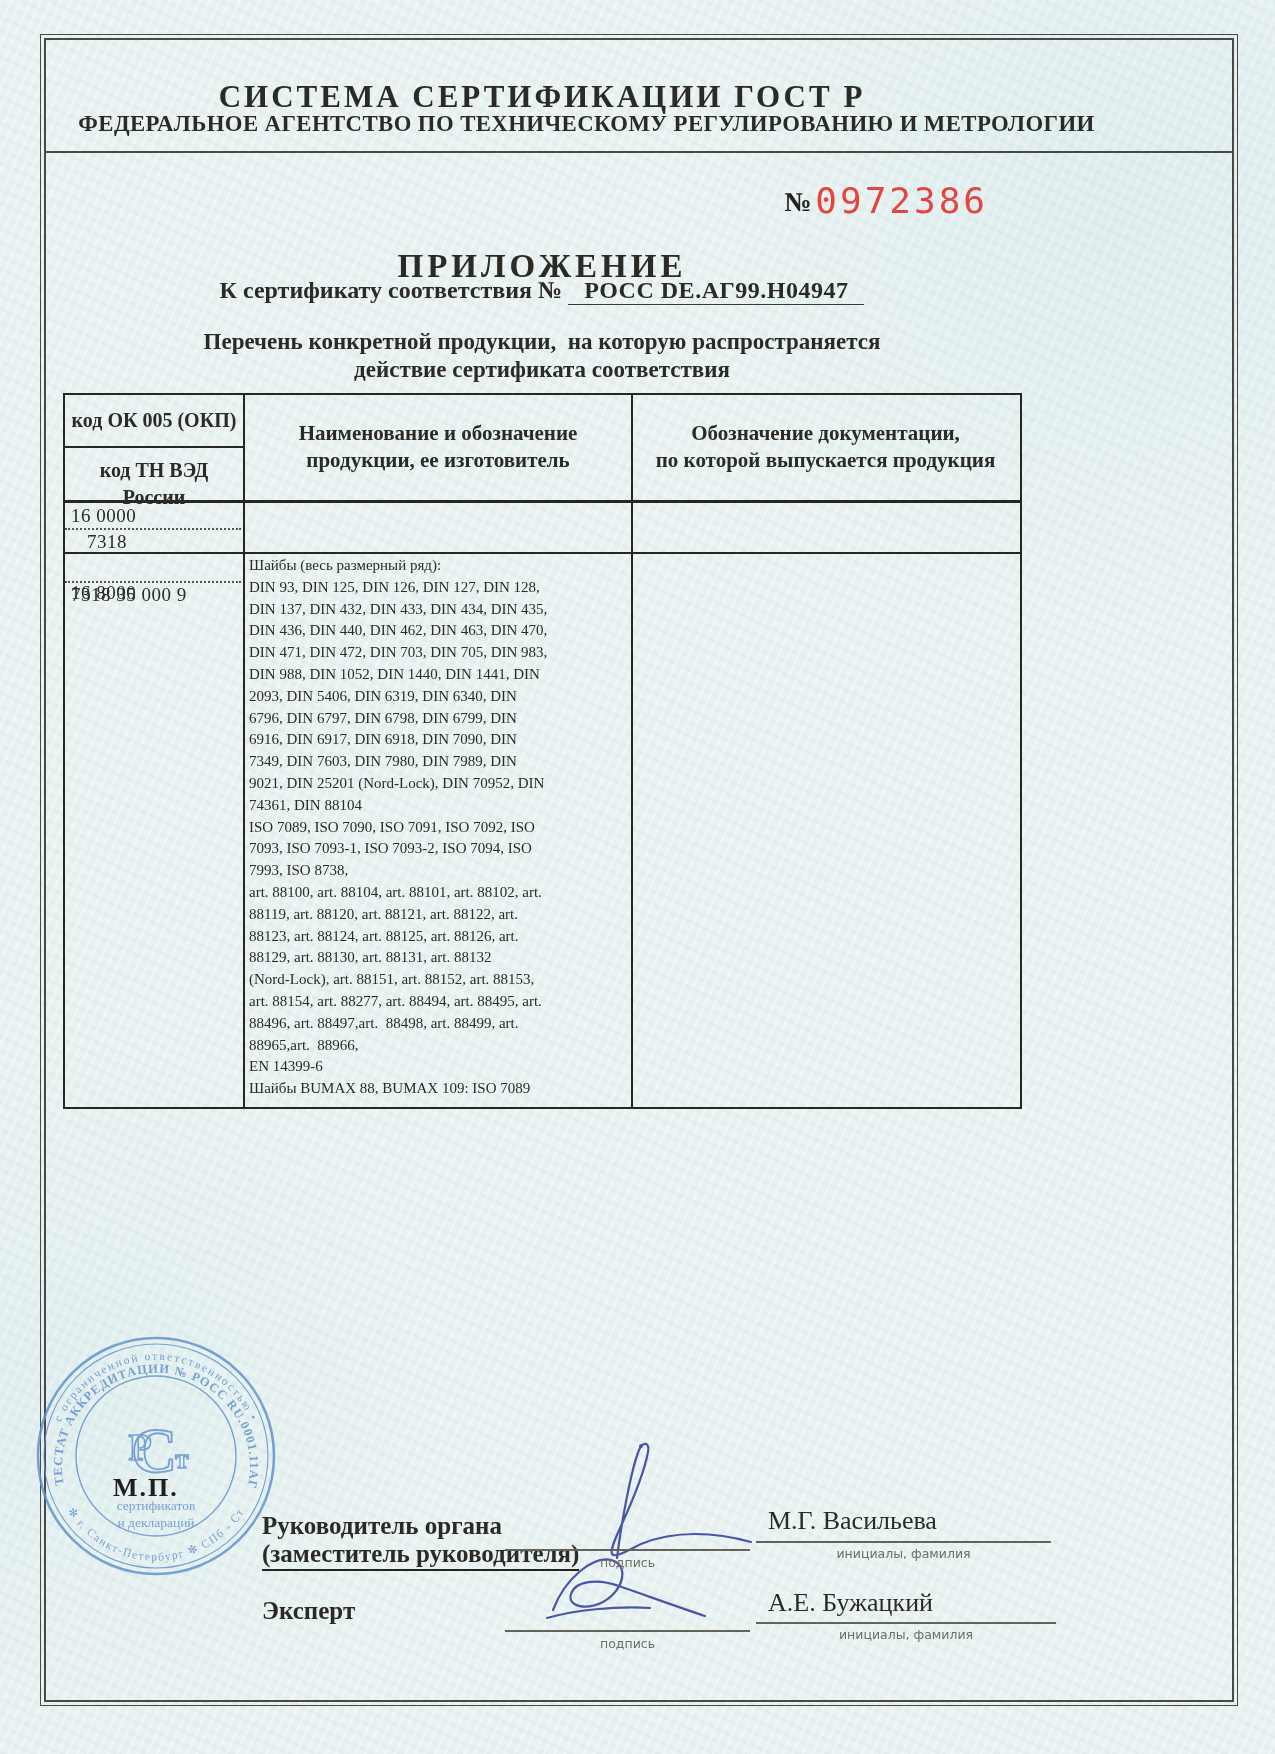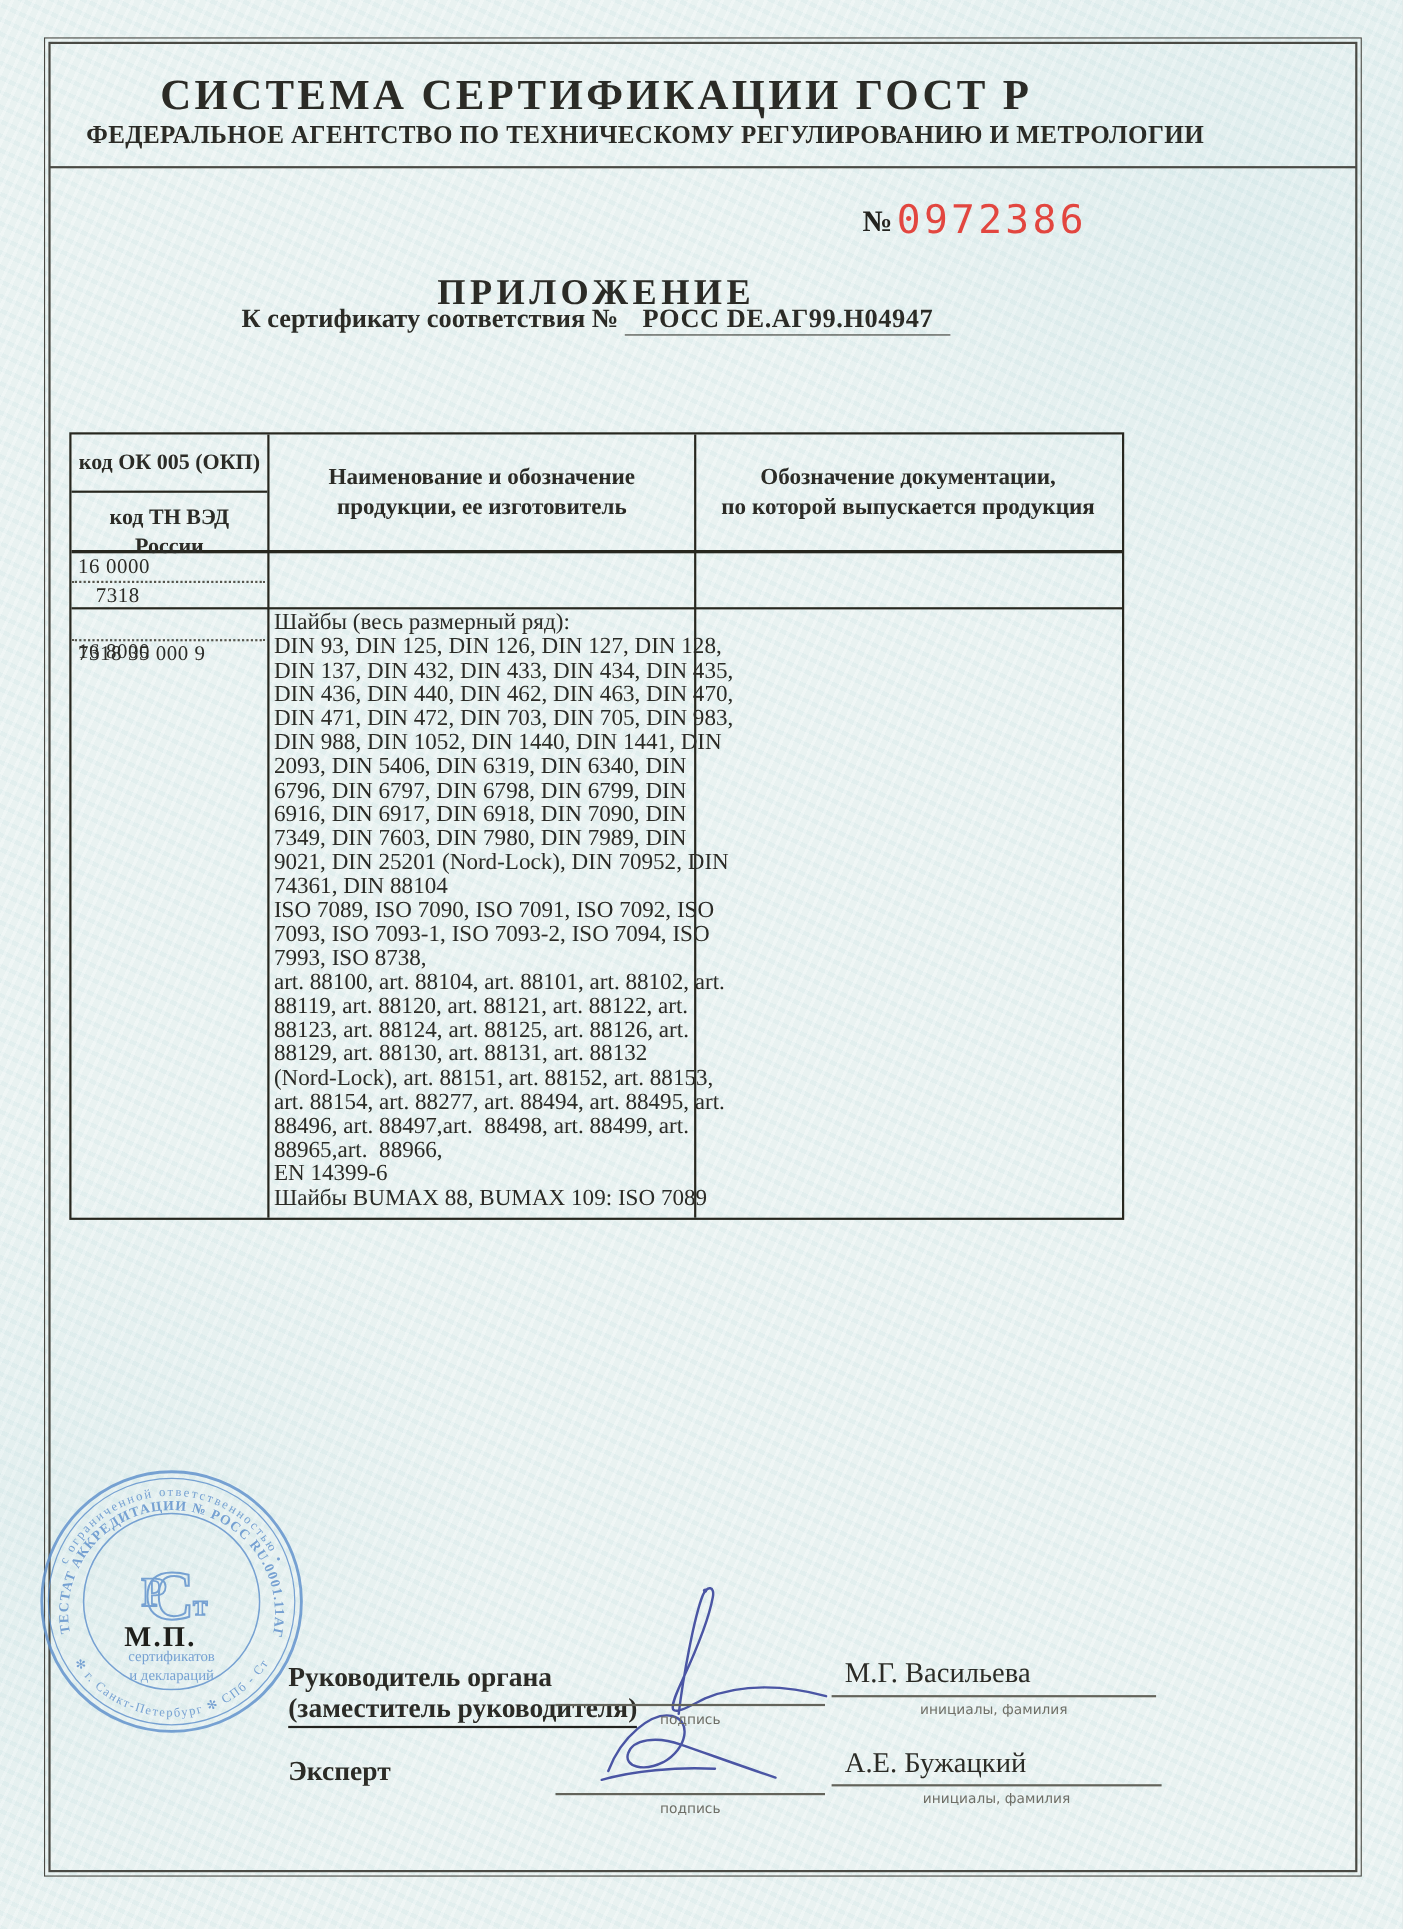--- a/index.html
+++ b/index.html
@@ -12,42 +12,42 @@
     font-family:"Liberation Serif", serif;color:#2b2b26;
   }
   .page::before{content:"";position:absolute;inset:0;pointer-events:none;
     background:
       radial-gradient(circle at 88% 12%, rgba(140,195,205,.10), rgba(0,0,0,0) 22%),
       radial-gradient(circle at 6% 80%, rgba(140,195,205,.08), rgba(0,0,0,0) 20%);}
   .frame-outer{position:absolute;left:40px;top:34px;width:1196px;height:1670px;border:1.5px solid #4a4a44;}
   .frame-inner{position:absolute;inset:3px;border:2px solid #4a4a44;}
   .abs{position:absolute;}
   .center-col{left:64px;width:956px;text-align:center;}
-  .hdr1{top:64px;font-size:39px;font-weight:bold;letter-spacing:3px;white-space:nowrap;}
+  .hdr1{top:79px;font-size:31px;font-weight:bold;letter-spacing:3px;white-space:nowrap;}
   .hdr2{top:110px;font-size:23.5px;font-weight:bold;letter-spacing:.4px;white-space:nowrap;transform:scaleX(.97);}
   .hdr-rule{left:45px;top:151px;width:1188px;height:2px;background:#4a4a44;}
   .serial{top:180px;left:64px;width:924px;text-align:right;white-space:nowrap;}
   .serial .no{font-size:27px;font-weight:bold;color:#23231f;}
   .serial .digits{font-family:"DejaVu Sans Mono", monospace;font-size:36px;color:#e2463f;letter-spacing:3px;vertical-align:-2px;}
   .title{top:220px;font-size:33px;font-weight:bold;letter-spacing:4px;margin-top:28px;}
   .certline{top:277px;font-size:24px;font-weight:bold;white-space:nowrap;}
   .certline .num{font-weight:600;padding:0 16px 1px 16px;border-bottom:1.8px solid #3a3a34;letter-spacing:.5px;text-align:center;}
   .subtitle{top:328px;font-size:23px;font-weight:bold;line-height:28px;white-space:pre-wrap;}
   
   .tbl{left:63px;top:393px;width:955px;height:712px;border:2px solid #27271f;}
   .tbl .v1{position:absolute;left:178px;top:0;width:1.5px;height:100%;background:#27271f;}
   .tbl .v2{position:absolute;left:566px;top:0;width:1.5px;height:100%;background:#27271f;}
   .tbl .hsplit{position:absolute;left:0;top:51px;width:178px;height:1.5px;background:#27271f;}
   .tbl .hdr-bot{position:absolute;left:0;top:105px;width:100%;height:2.5px;background:#27271f;}
   .tbl .r1-bot{position:absolute;left:0;top:157px;width:100%;height:1.5px;background:#27271f;}
   .tbl .dotted{position:absolute;height:0;border-top:2px dotted #55554c;width:176px;left:0;}
   .cell{position:absolute;font-size:20px;}
   .chead{font-weight:bold;text-align:center;line-height:27px;white-space:pre-line;font-size:21px;}
   .code{font-size:19px;letter-spacing:.5px;white-space:nowrap;}
-  .product{font-size:21px;line-height:21.8px;white-space:pre;letter-spacing:0;}
+  .product{font-size:15px;line-height:21.8px;white-space:pre;letter-spacing:0;}
   
   .role{font-size:25px;font-weight:bold;white-space:nowrap;}
   .role-underline{border-bottom:2.2px solid #23231f;padding-bottom:1px;}
   .sigline{height:1.6px;background:#63635a;}
   .caption{font-family:"DejaVu Sans", sans-serif;font-size:12.5px;color:#6e6e66;text-align:center;}
   .person{font-size:26px;white-space:nowrap;}
   .mp{font-size:26px;font-weight:600;letter-spacing:2px;color:#1f1f1b;}
   .footer{font-family:"DejaVu Sans", sans-serif;font-size:11px;color:#85857b;letter-spacing:.3px;white-space:pre;text-align:center;}
   .stamp-wrap{left:30px;top:1330px;width:252px;height:252px;opacity:.82;}
   svg text{font-family:"Liberation Serif", serif;}
@@ -68,20 +68,22 @@
   <div class="abs serial">
     <span class="no">№</span>
     <span class="digits">0972386</span>
   </div>
 
   <div class="abs center-col title">ПРИЛОЖЕНИЕ</div>
   <div class="abs center-col certline">
     <span>К сертификату соответствия №</span>
     <span class="num">РОСС DE.АГ99.Н04947</span>
   </div>
+  <div class="abs center-col subtitle">Перечень конкретной продукции,  на которую распространяется
+действие сертификата соответствия</div>
 
   <div class="abs tbl">
     <div class="v1"></div>
     <div class="v2"></div>
     <div class="hsplit"></div>
     <div class="hdr-bot"></div>
     <div class="r1-bot"></div>
 
     <div class="cell chead" style="left:4px;top:12px;width:170px;font-size:20px;">код ОК 005 (ОКП)</div>
     <div class="cell chead" style="left:4px;top:62px;width:170px;font-size:20px;">код ТН ВЭД России</div>

